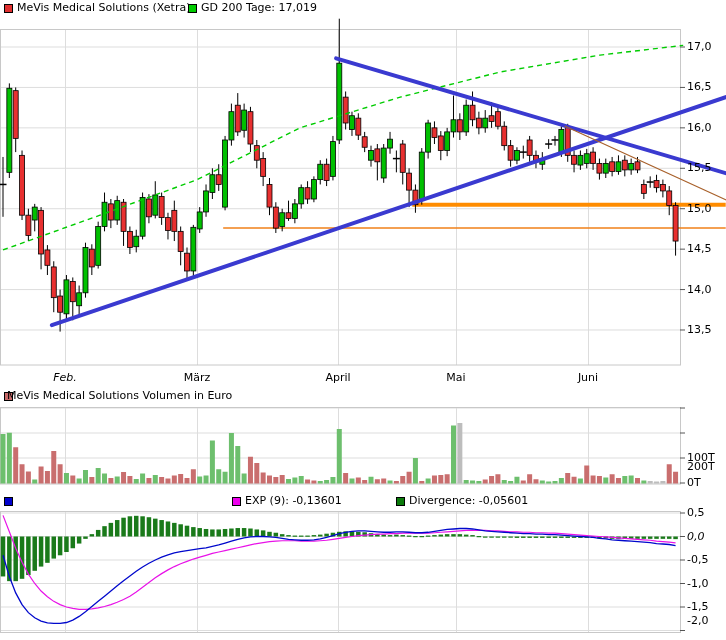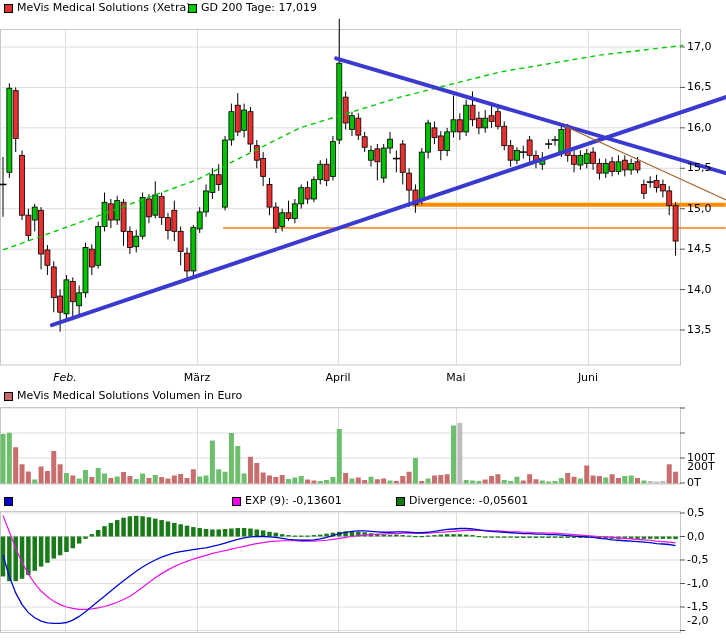--- a/index.html
+++ b/index.html
@@ -548,28 +548,28 @@
       <div class="axlbl" style="left: 687px; top: 323px;">13,5</div>
     </div>
   <div id="vol-ax">
       <div class="axlbl" style="left: 687px; top: 401px; margin-left: 44px;">300T</div>
       <div class="axlbl" style="left: 687px; top: 426px; margin-top: 34px;">200T</div>
       <div class="axlbl" style="left: 687px; top: 451px;">100T</div>
       <div class="axlbl" style="left: 687px; top: 476px;">0T</div>
     </div>
   <div id="macd-ax">
       <div class="axlbl" style="left: 687px; top: 506px;">0,5</div>
-      <div class="axlbl" style="left: 687px; top: 529.5px;">0,0</div>
+      <div class="axlbl" style="left: 687px; top: 529.5px; font-style: italic;">0,0</div>
       <div class="axlbl" style="left: 687px; top: 553px;">-0,5</div>
       <div class="axlbl" style="left: 687px; top: 576.5px;">-1,0</div>
       <div class="axlbl" style="left: 687px; top: 600px;">-1,5</div>
       <div class="axlbl" style="left: 687px; top: 614px;">-2,0</div>
     </div>
 
   <span class="sq" style="left: 4px; top: 392px; background: rgb(200, 104, 104);"></span>
-  <span class="lbl" style="left:17px;top:389px">MeVis Medical Solutions Volumen in Euro</span>
+  <span class="lbl" style="left:7px;top:389px">MeVis Medical Solutions Volumen in Euro</span>
 
   <span class="sq" style="left: 4px; top: 497px; background: rgb(0, 0, 204);"></span>
   <span class="sq" style="left: 232px; top: 497px; background: rgb(238, 0, 238);"></span>
   <span class="lbl" style="left:245px;top:494px">EXP (9): -0,13601</span>
   <span class="sq" style="left: 396px; top: 497px; background: rgb(10, 122, 10);"></span>
   <span class="lbl" style="left:409px;top:494px">Divergence: -0,05601</span>
 </div>
 
 </body></html>

